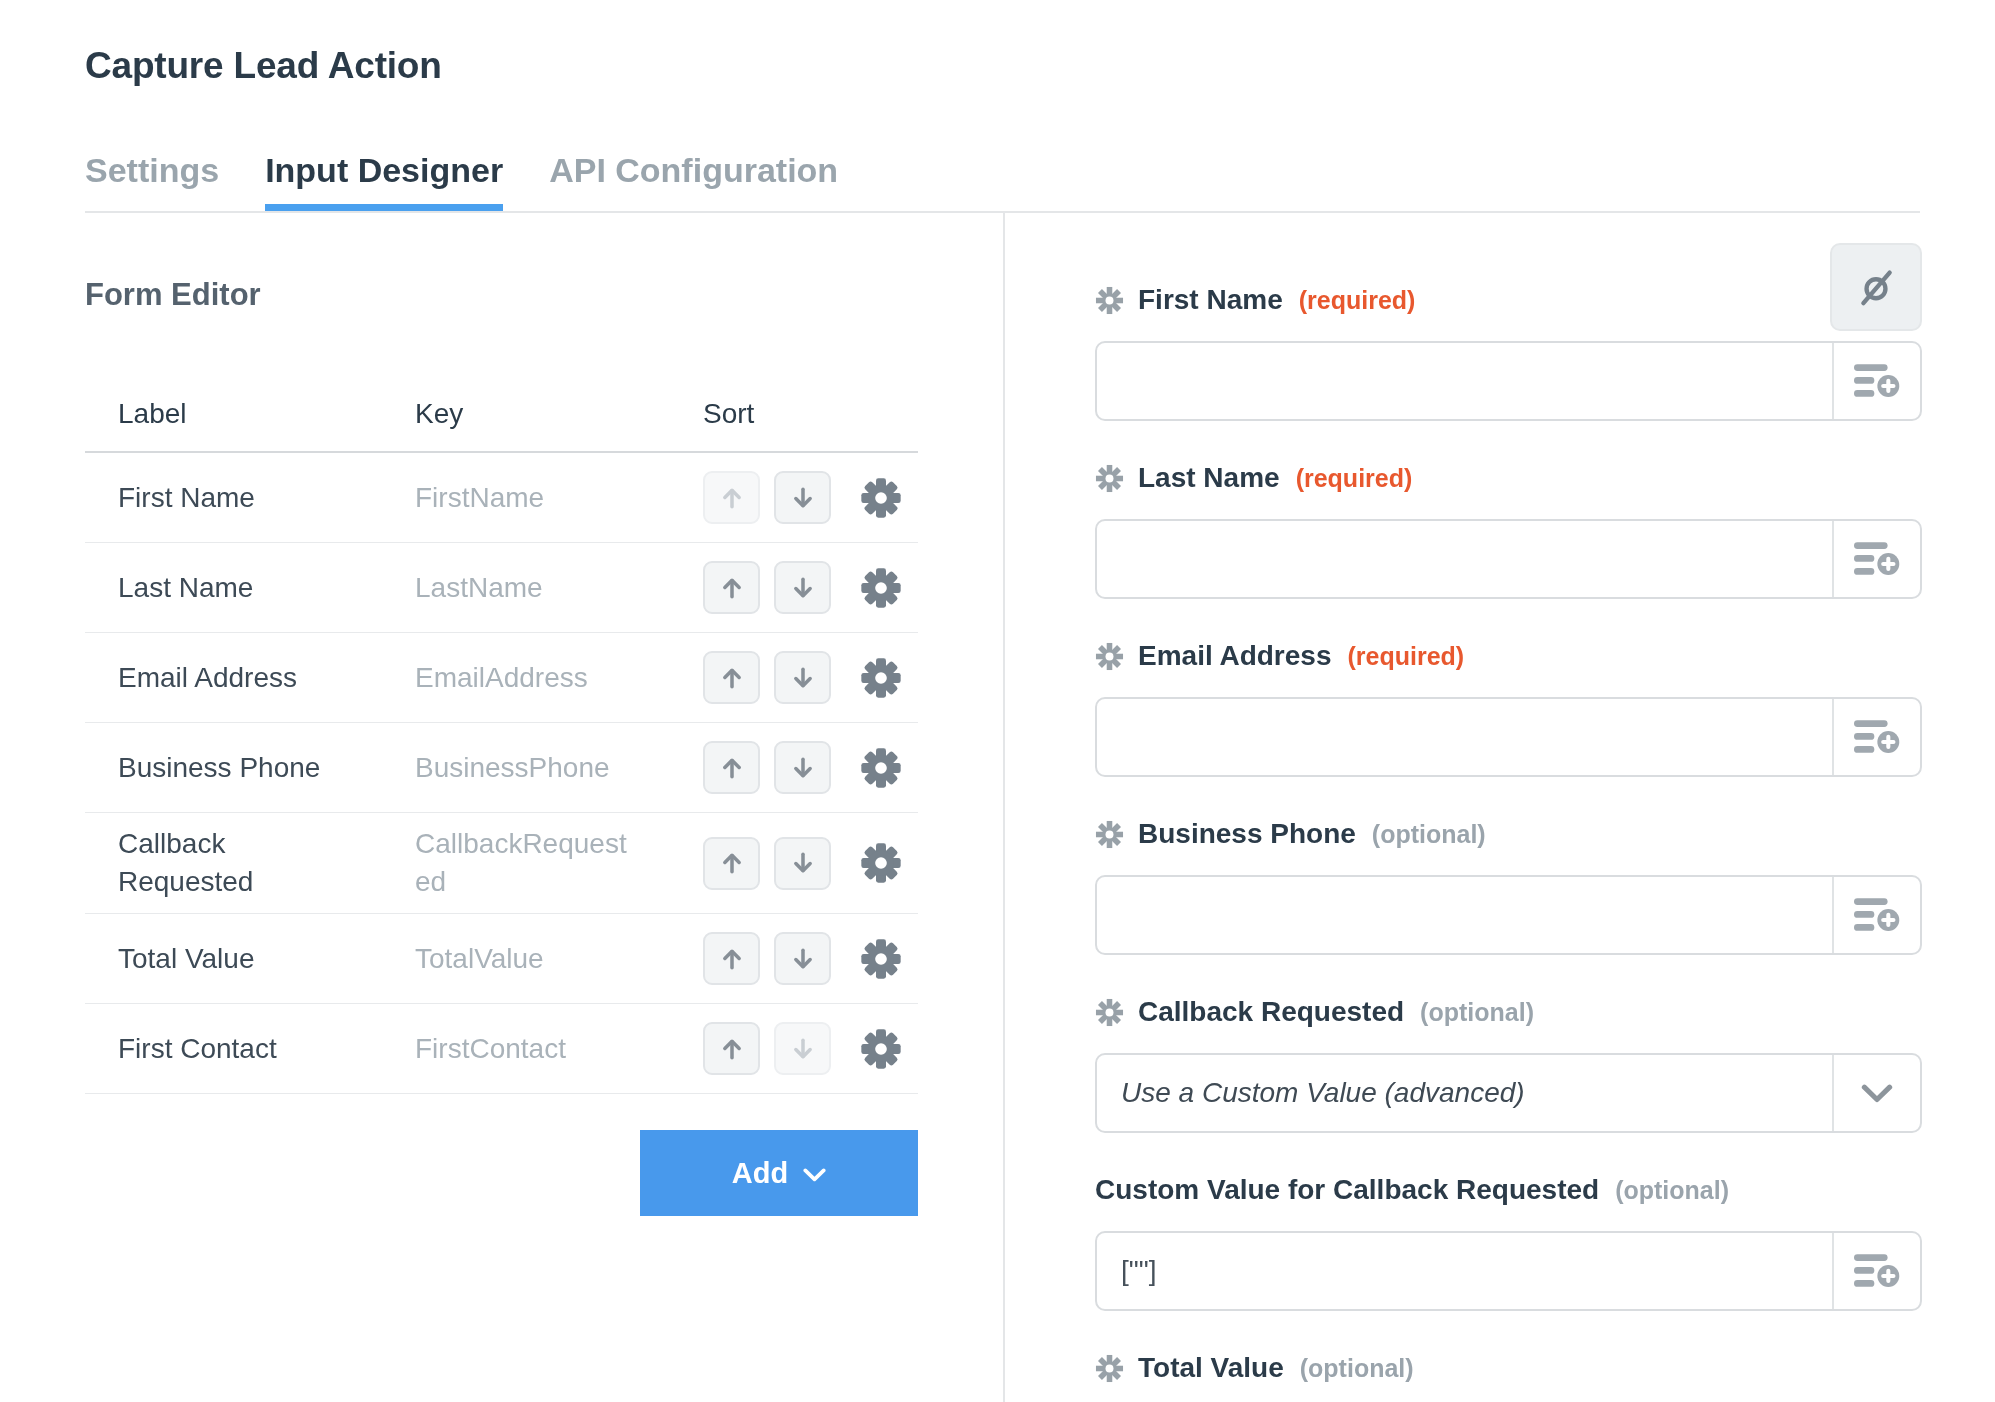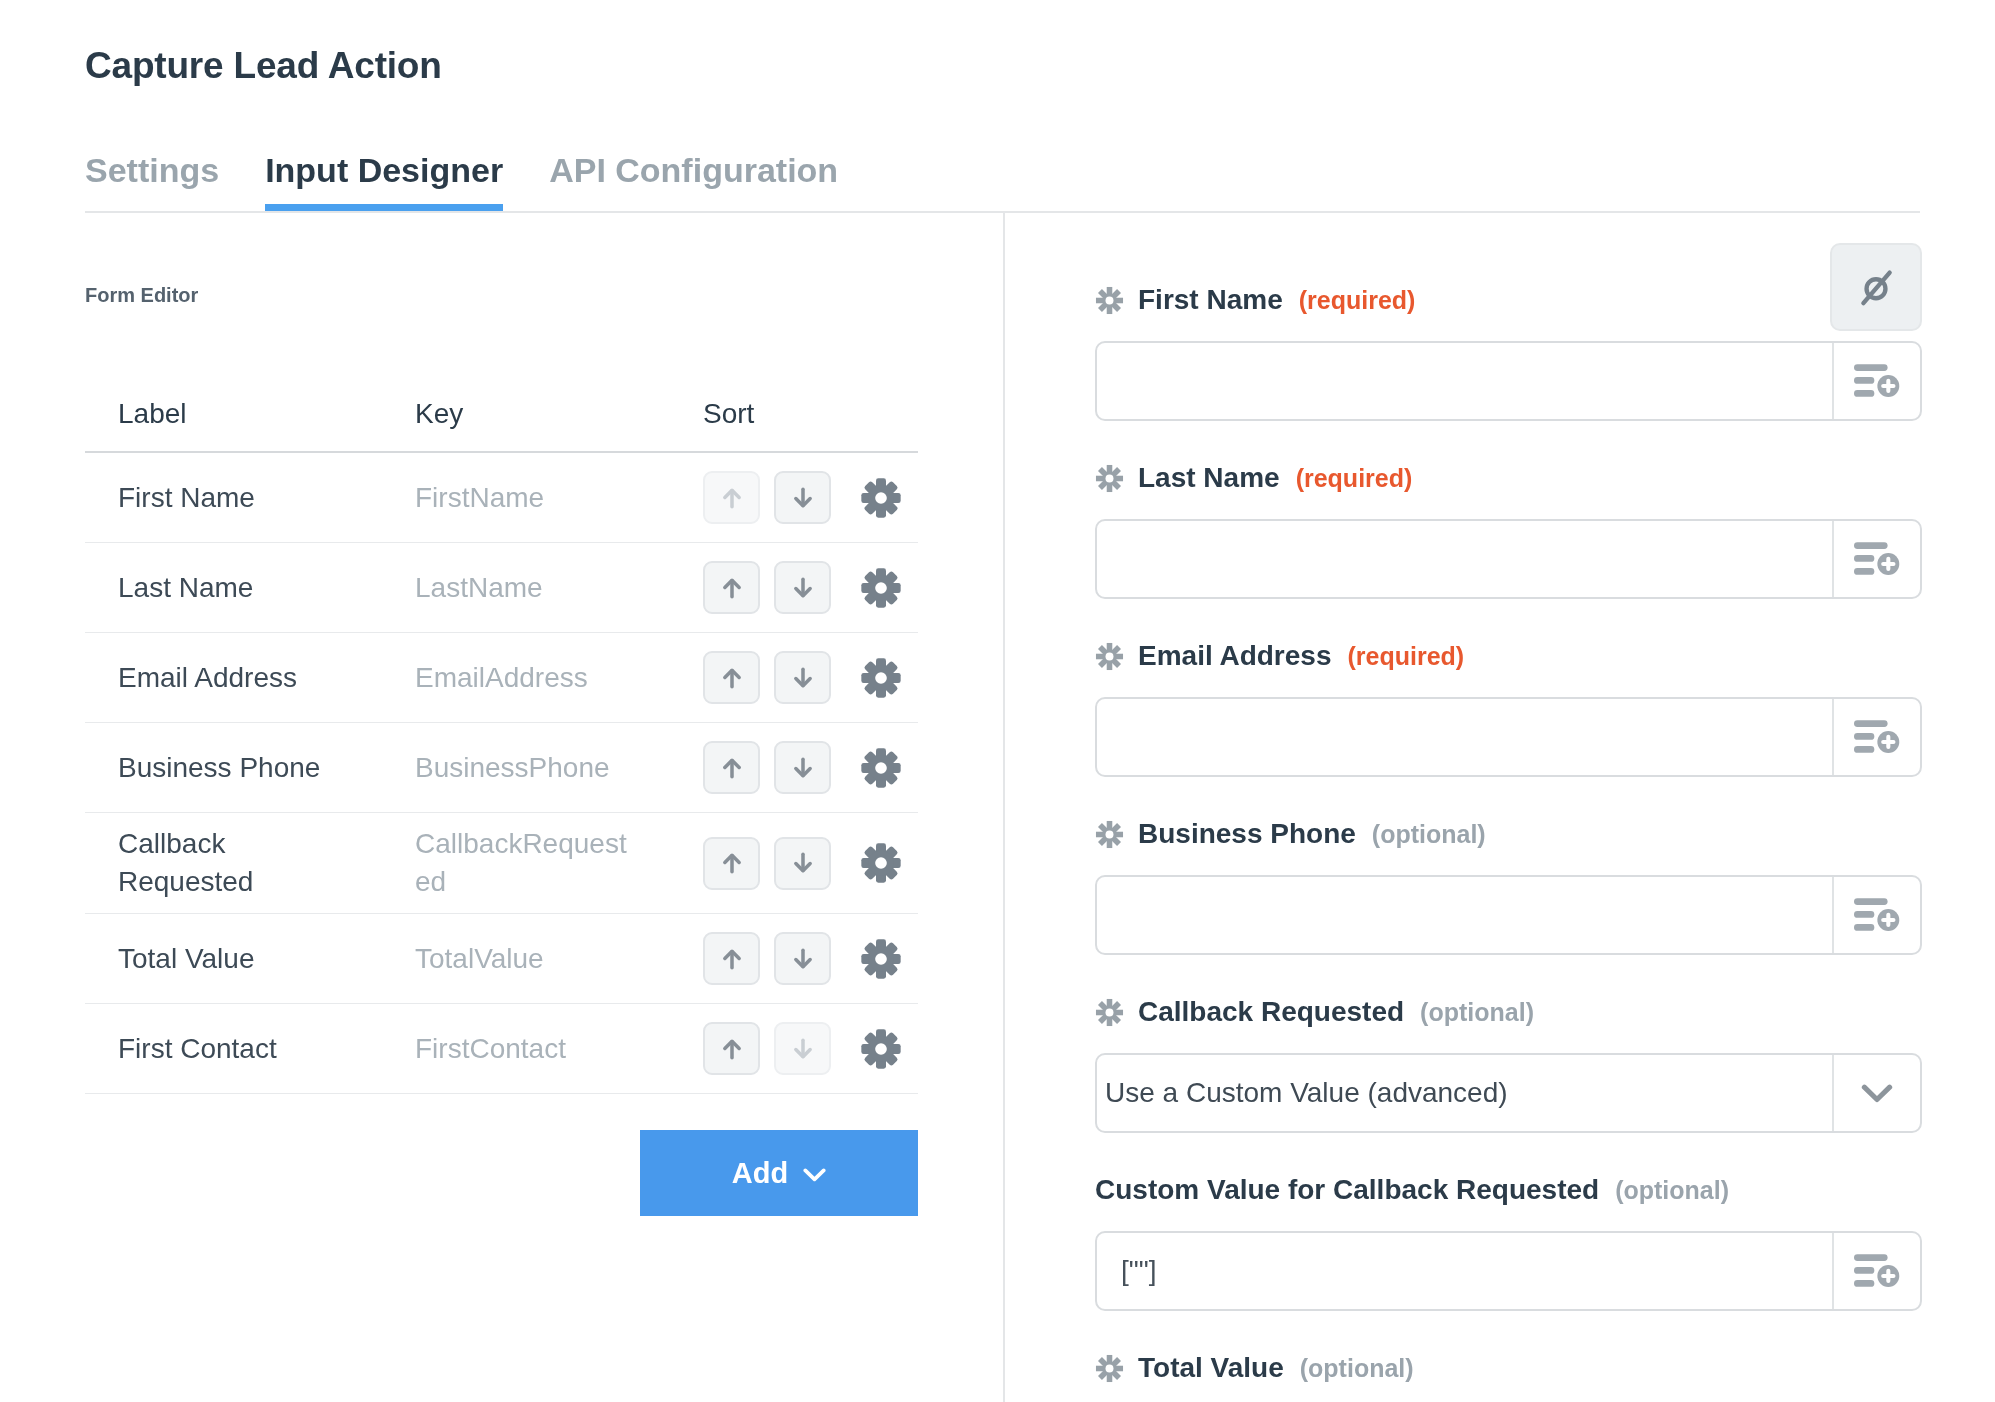--- a/index.html
+++ b/index.html
@@ -19,21 +19,21 @@
   .tab.active { color:#2b3b49; font-weight:700; }
   .tab.active::after { content:""; position:absolute; left:0; right:0; bottom:0; height:7px; background:#4aa0ef; }
   .header-rule { height:2px; width:1835px; background:#e4e6e8; }
 
   
   .panes { display:flex; align-items:stretch; height:1189px; }
   .left-pane { width:1005px; flex:none; padding:63px 0 0 85px; border-right:2px solid #e4e6e8; }
   .right-pane { flex:1; padding:72px 73px 0 90px; }
 
   
-  .form-editor-heading { margin:0; font-size:20px; line-height:38px; font-weight:700; color:#55626e; }
+  .form-editor-heading { margin:0; font-size:31px; line-height:38px; font-weight:700; color:#55626e; }
   .table { width:833px; }
   .t-head {
     margin-top:84px; display:grid; grid-template-columns:297px 288px 1fr;
     padding:0 0 21px 33px; border-bottom:2px solid #d6d9dc;
     font-size:28px; line-height:32px; color:#2b3b49;
   }
   .row {
     display:grid; grid-template-columns:297px 288px 1fr; align-items:center;
     padding:12px 0 12px 33px; min-height:90px; border-bottom:1px solid #e8eaec;
   }
@@ -66,21 +66,21 @@
   .f-head .ast { width:29px; height:29px; color:#98a1a8; flex:none; }
   .f-label { font-size:28px; font-weight:700; color:#2b3b49; white-space:nowrap; }
   .f-req { font-size:25px; font-weight:600; margin-left:2px; white-space:nowrap; }
   .req-required { color:#e8582e; }
   .req-optional { color:#9aa4ac; }
   .f-box { height:80px; border:2px solid #d9dcdf; border-radius:10px; display:flex; background:#fff; }
   .f-input {
     flex:1; min-width:0; border:none; outline:none; background:transparent;
     font-family:inherit; font-size:28px; color:#46515b; padding:0 24px;
   }
-  .f-select-text { flex:1; display:flex; align-items:center; padding:0 8px; font-size:28px; color:#3f4a54; cursor:pointer; }
+  .f-select-text { flex:1; display:flex; align-items:center; padding:0 24px; font-size:28px; color:#3f4a54; cursor:pointer;font-style:italic; }
   .f-side {
     width:88px; flex:none; border-left:2px solid #e0e3e5;
     display:flex; align-items:center; justify-content:center; color:#a0a8af; cursor:pointer;
   }
   .f-side svg { width:46px; height:40px; }
   .f-side.chevron { color:#8d959c; }
   .f-side.chevron svg { width:32px; height:19px; }
   .eye-btn {
     position:absolute; top:-42px; right:0; width:92px; height:88px;
     background:#edf0f2; border:2px solid #e4e7e9; border-radius:10px;

